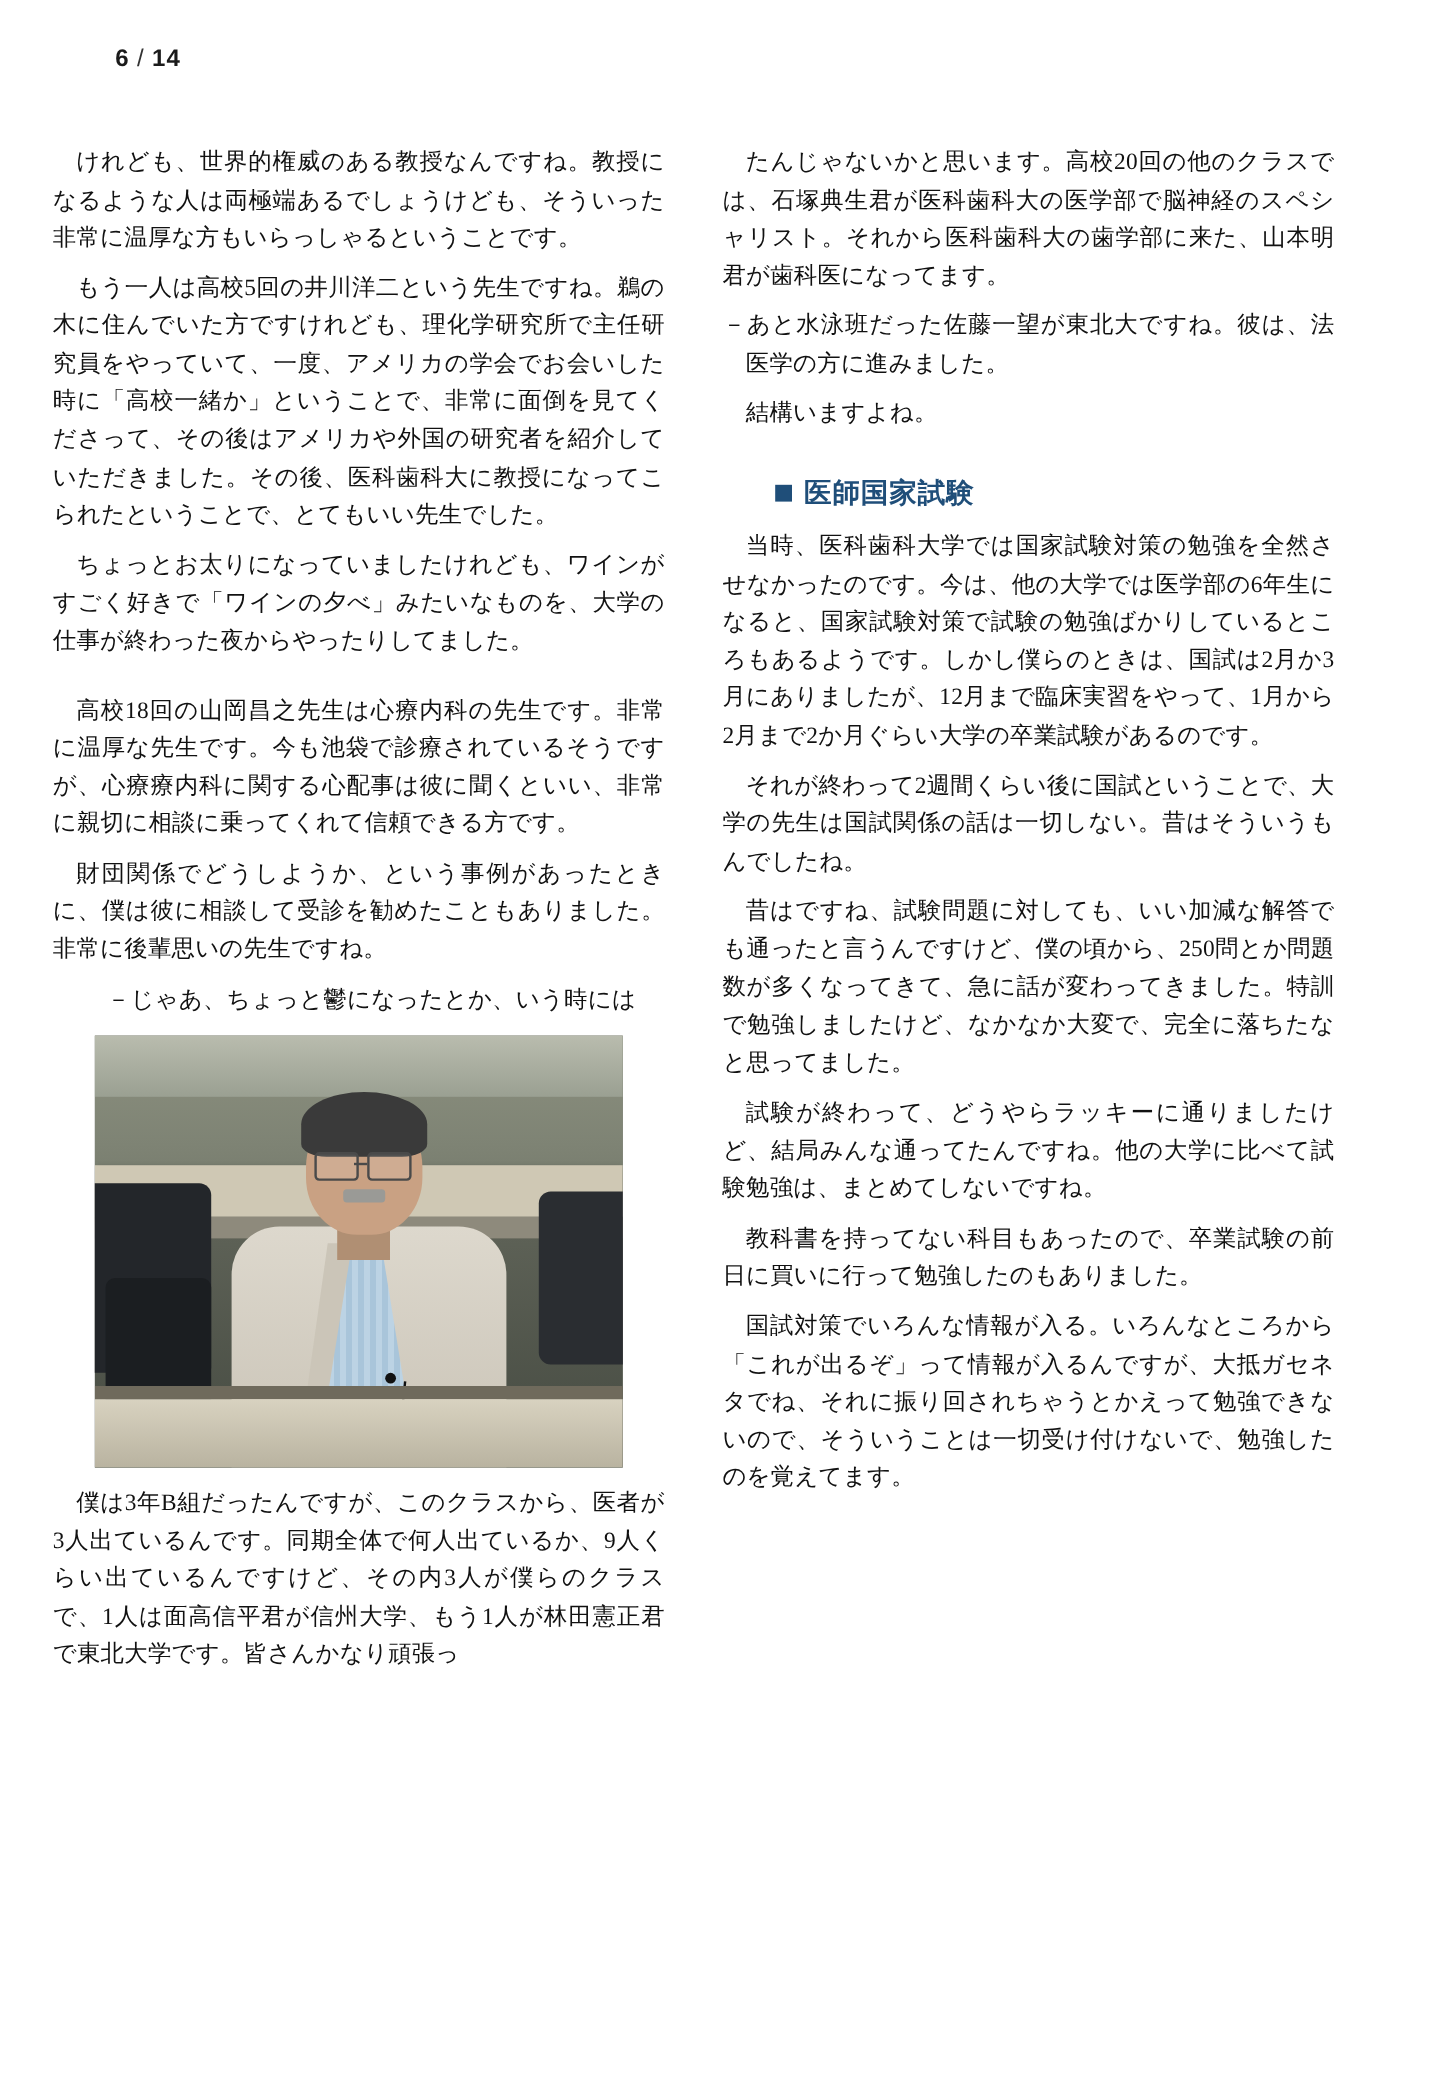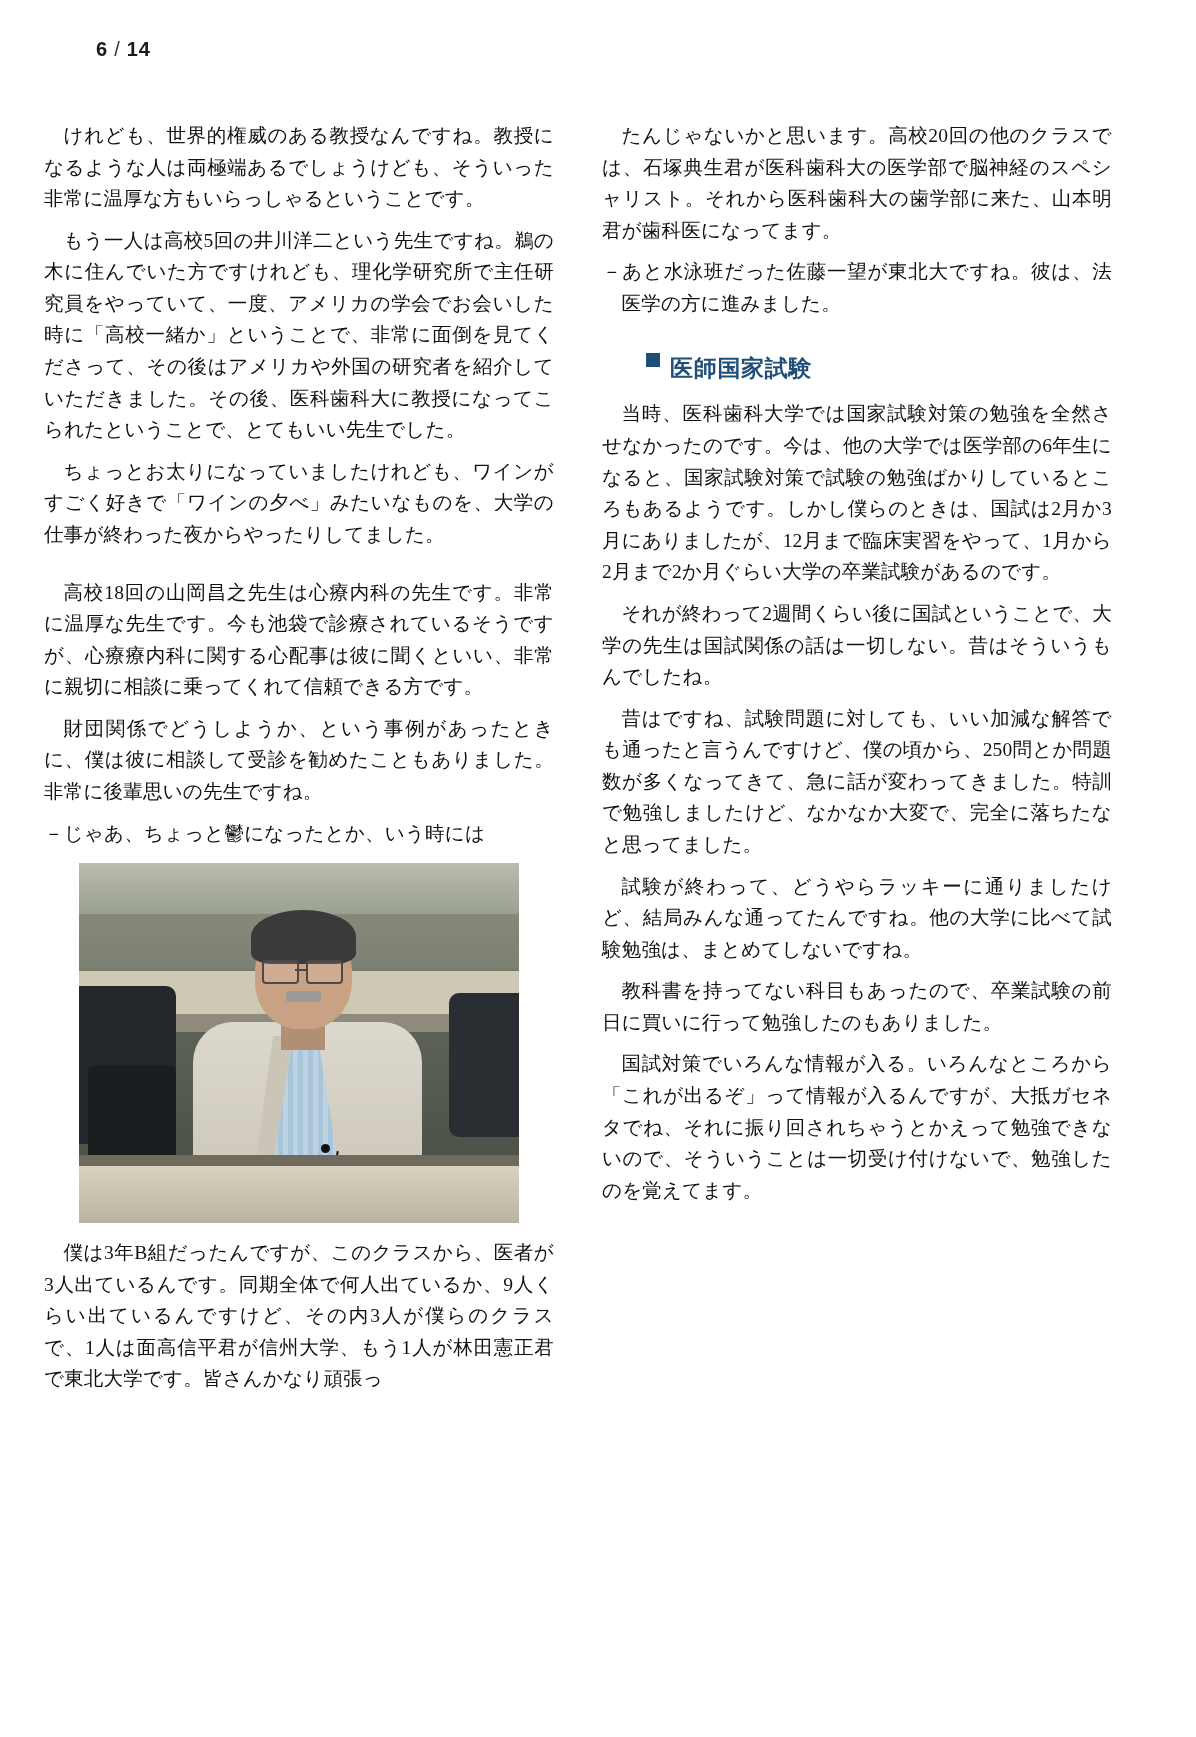--- a/index.html
+++ b/index.html
@@ -54,32 +54,34 @@
     font-size: 19.5px;
     line-height: 1.62;
     text-align: justify;
     text-justify: inter-ideograph;
     text-indent: 1em;
     letter-spacing: 0.01em;
   }
   p.dash {
     text-indent: 0;
     padding-left: 0;
+    margin-left: 45px;
   }
   p.dash-hang {
     text-indent: 0;
     padding-left: 1em;
     text-indent: -1em;
   }
   p.sub {
     text-indent: 1em;
   }
   .spacer-sm { height: 16px; }
   .section-heading {
     display: flex;
+    align-items: center;
     gap: 10px;
     margin: 34px 0 14px 0;
     font-family: "Liberation Sans", sans-serif;
     padding-left: 44px;
   }
   .section-heading .marker {
     width: 14px;
     height: 14px;
     background: #1f4e79;
     flex: 0 0 auto;
@@ -252,20 +254,21 @@
       </div>
 
       <div class="caption-block">
         <p>僕は3年B組だったんですが、このクラスから、医者が3人出ているんです。同期全体で何人出ているか、9人くらい出ているんですけど、その内3人が僕らのクラスで、1人は面高信平君が信州大学、もう1人が林田憲正君で東北大学です。皆さんかなり頑張っ</p>
       </div>
     </div>
 
     <div class="col">
       <p>たんじゃないかと思います。高校20回の他のクラスでは、石塚典生君が医科歯科大の医学部で脳神経のスペシャリスト。それから医科歯科大の歯学部に来た、山本明君が歯科医になってます。</p>
       <p class="dash-hang">－あと水泳班だった佐藤一望が東北大ですね。彼は、法医学の方に進みました。</p>
+      <p class="sub">結構いますよね。</p>
 
       <div class="section-heading">
         <span class="marker"></span>
         <span class="title">医師国家試験</span>
       </div>
 
       <p>当時、医科歯科大学では国家試験対策の勉強を全然させなかったのです。今は、他の大学では医学部の6年生になると、国家試験対策で試験の勉強ばかりしているところもあるようです。しかし僕らのときは、国試は2月か3月にありましたが、12月まで臨床実習をやって、1月から2月まで2か月ぐらい大学の卒業試験があるのです。</p>
       <p>それが終わって2週間くらい後に国試ということで、大学の先生は国試関係の話は一切しない。昔はそういうもんでしたね。</p>
       <p>昔はですね、試験問題に対しても、いい加減な解答でも通ったと言うんですけど、僕の頃から、250問とか問題数が多くなってきて、急に話が変わってきました。特訓で勉強しましたけど、なかなか大変で、完全に落ちたなと思ってました。</p>
       <p>試験が終わって、どうやらラッキーに通りましたけど、結局みんな通ってたんですね。他の大学に比べて試験勉強は、まとめてしないですね。</p>

